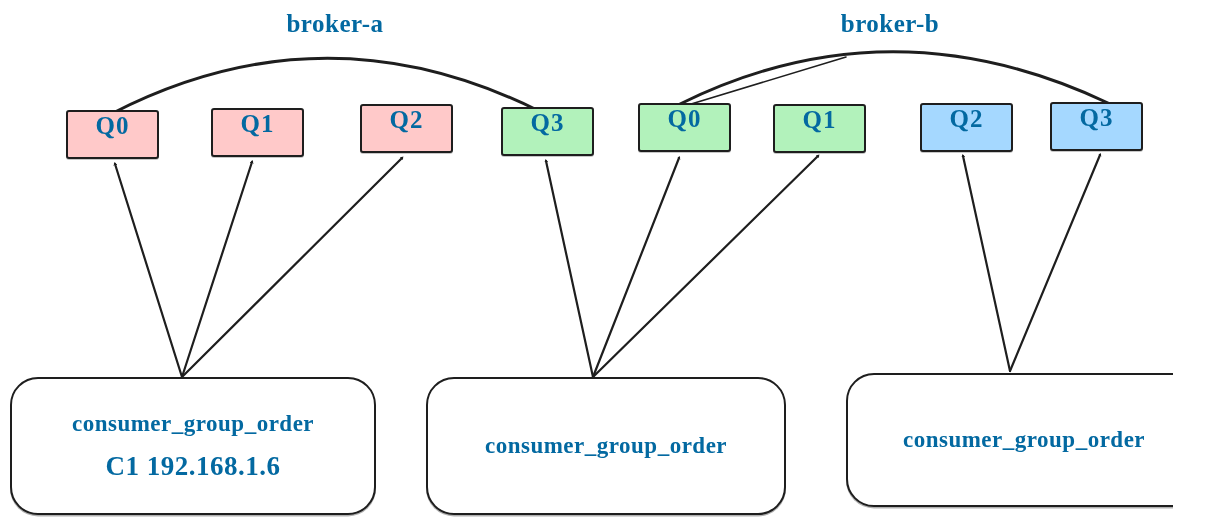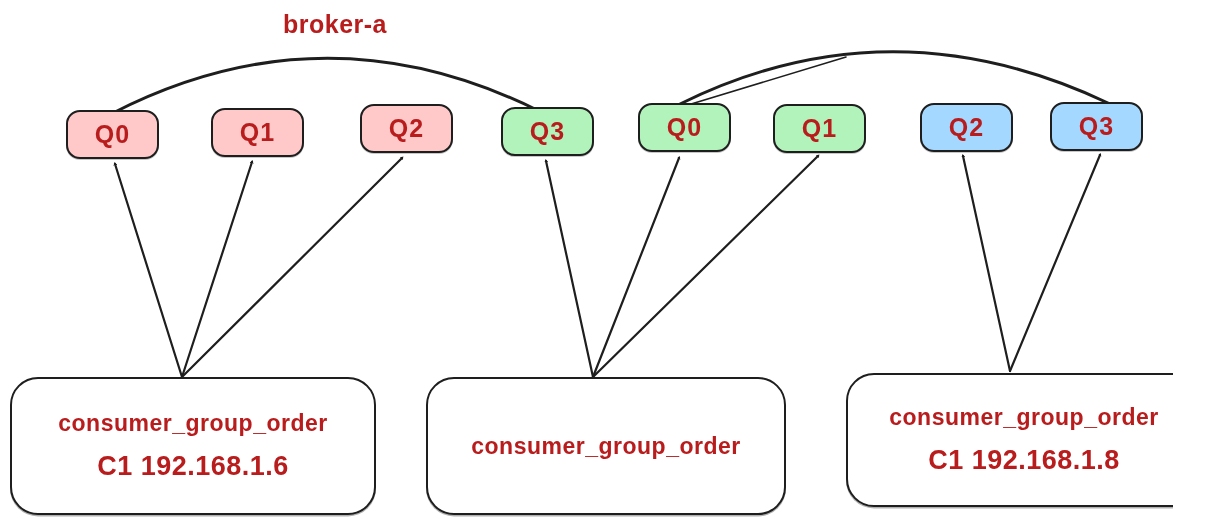--- a/index.html
+++ b/index.html
@@ -1,22 +1,22 @@
 <!DOCTYPE html>
 <html><head>
 <meta charset="utf-8">
 <style>
   html, body { margin: 0; padding: 0; background: #ffffff; }
   .canvas {
     position: relative;
     width: 1173px;
     height: 524px;
     background: #ffffff;
-    font-family: Liberation Sans, sans-serif;
-    color: #b91c1c;
+    font-family: Liberation Serif, serif;
+    color: #0369a1;
     overflow: hidden;
   }
   .edges {
     position: absolute;
     inset: 0;
     width: 1215px;
     height: 524px;
     pointer-events: none;
   }
   .broker-label {
@@ -28,24 +28,24 @@
     font-weight: 600;
     letter-spacing: 0.5px;
   }
   .broker-a-label { left: 215px; }
   .broker-b-label { left: 770px; }
   .queue {
     position: absolute;
     width: 93px;
     height: 49px;
     border: 2.5px solid #1e1e1e;
-    border-radius: 14px;
+    border-radius: 3px;
     box-sizing: border-box;
     display: flex;
-    align-items: center;
+    align-items: flex-start;
     justify-content: center;
     font-size: 25px;
     font-weight: 600;
     letter-spacing: 1px;
     box-shadow: 0 1px 0 rgba(30,30,30,0.25);
   }
   .q0a { left: 66px;  top: 110px; }
   .q1a { left: 211px; top: 108px; }
   .q2a { left: 360px; top: 104px; }
   .q3a { left: 501px; top: 107px; }
@@ -108,20 +108,21 @@
 
     <path marker-end="url(#arrowhead)" d="M 593 377 L 546 161" fill="none" stroke="#1e1e1e" stroke-width="2.2" stroke-linecap="round"></path>
     <path marker-end="url(#arrowhead)" d="M 593 377 L 679 158" fill="none" stroke="#1e1e1e" stroke-width="2.2" stroke-linecap="round"></path>
     <path marker-end="url(#arrowhead)" d="M 593 377 L 818 156" fill="none" stroke="#1e1e1e" stroke-width="2.2" stroke-linecap="round"></path>
 
     <path marker-end="url(#arrowhead)" d="M 1010 371 L 963 156" fill="none" stroke="#1e1e1e" stroke-width="2.2" stroke-linecap="round"></path>
     <path marker-end="url(#arrowhead)" d="M 1010 371 L 1100 155" fill="none" stroke="#1e1e1e" stroke-width="2.2" stroke-linecap="round"></path>
   </svg>
 
   <div class="broker-label broker-a-label">broker-a</div>
+  <div class="broker-label broker-b-label">broker-b</div>
 
   <div class="queue q0a" style="background: rgb(255, 201, 201);">
     <span>Q0</span>
   </div>
   <div class="queue q1a" style="background: rgb(255, 201, 201);">
     <span>Q1</span>
   </div>
   <div class="queue q2a" style="background: rgb(255, 201, 201);">
     <span>Q2</span>
   </div>
@@ -143,16 +144,15 @@
 
   <div class="consumer c1">
     <span class="group-name">consumer_group_order</span>
     <span class="instance">C1 192.168.1.6</span>
   </div>
   <div class="consumer c2">
     <span class="group-name">consumer_group_order</span>
   </div>
   <div class="consumer c3">
     <span class="group-name">consumer_group_order</span>
-    <span class="instance">C1 192.168.1.8</span>
   </div>
 
 </div>
 
 </body></html>

